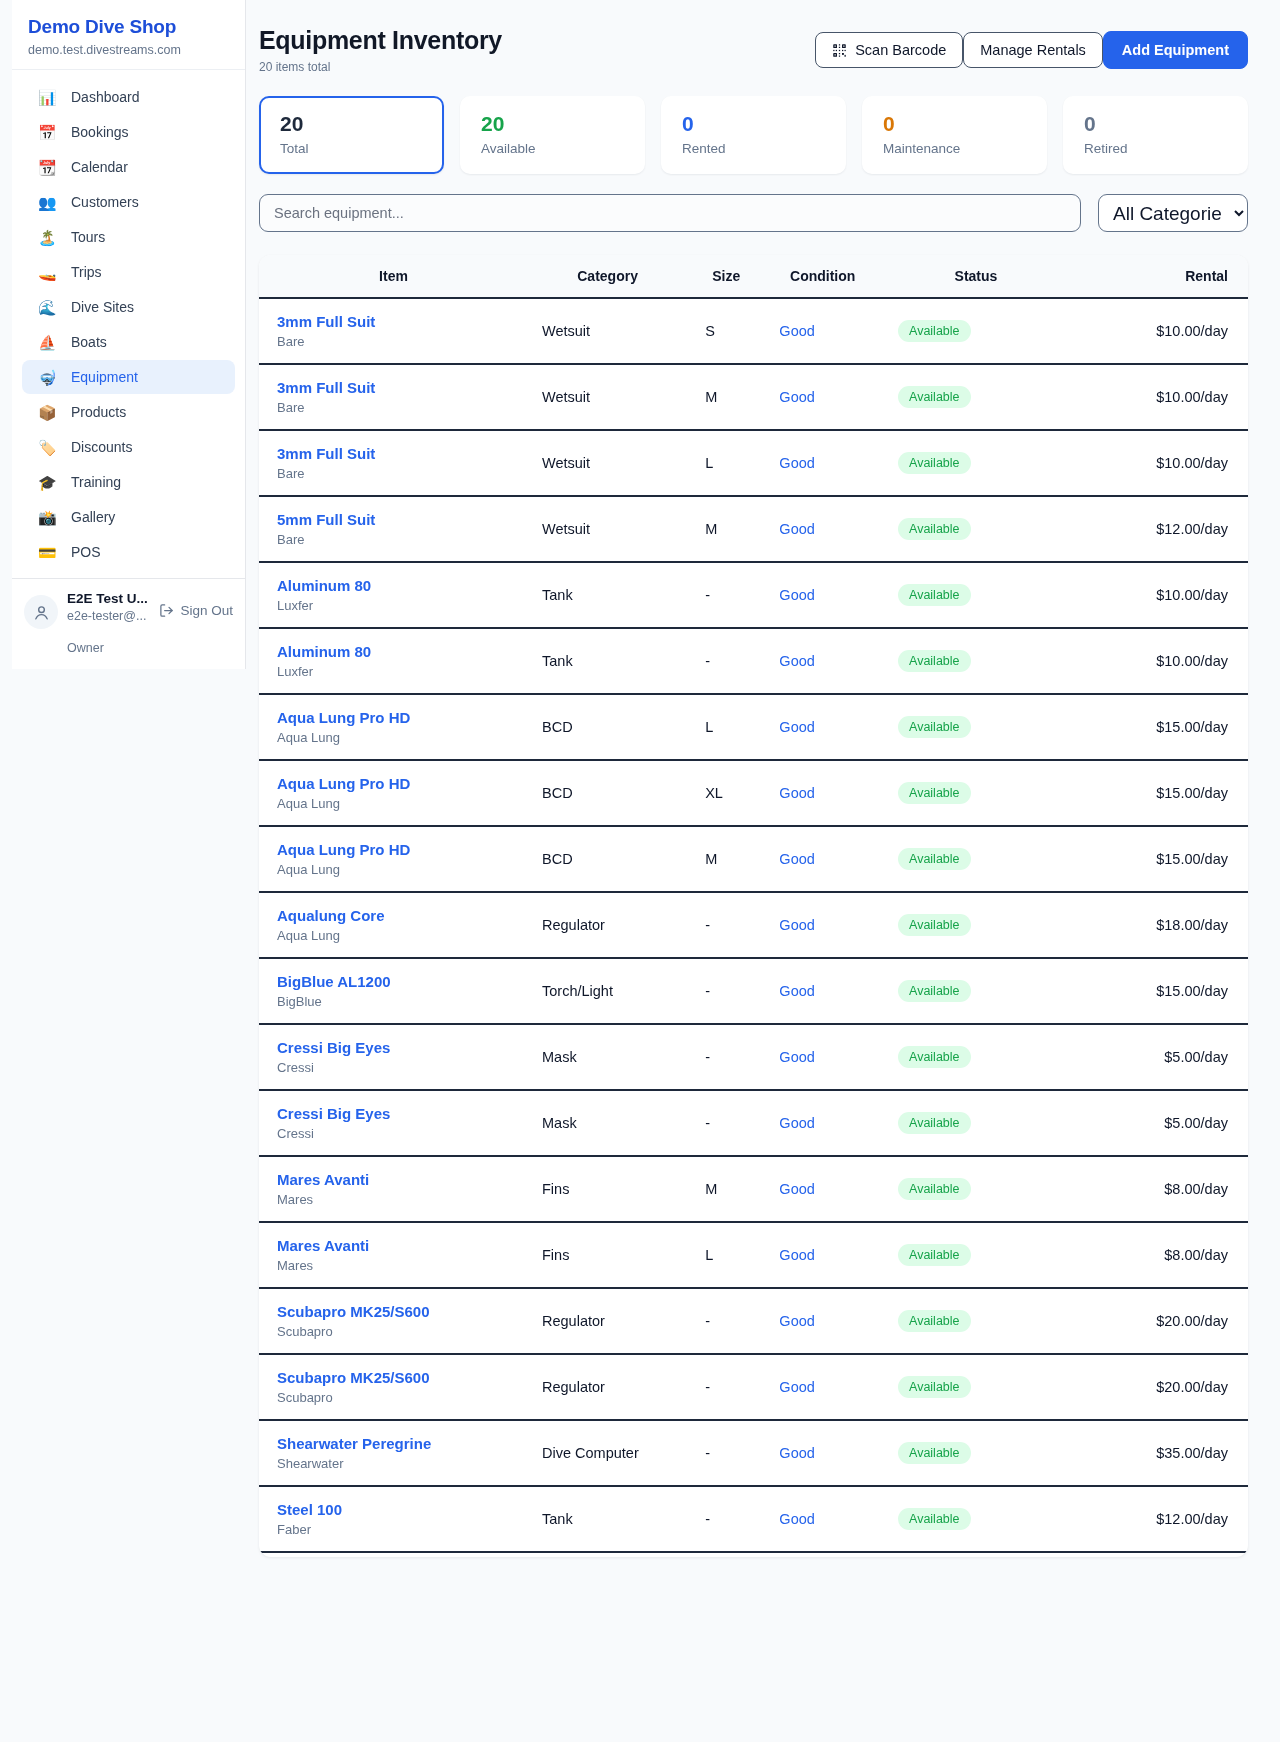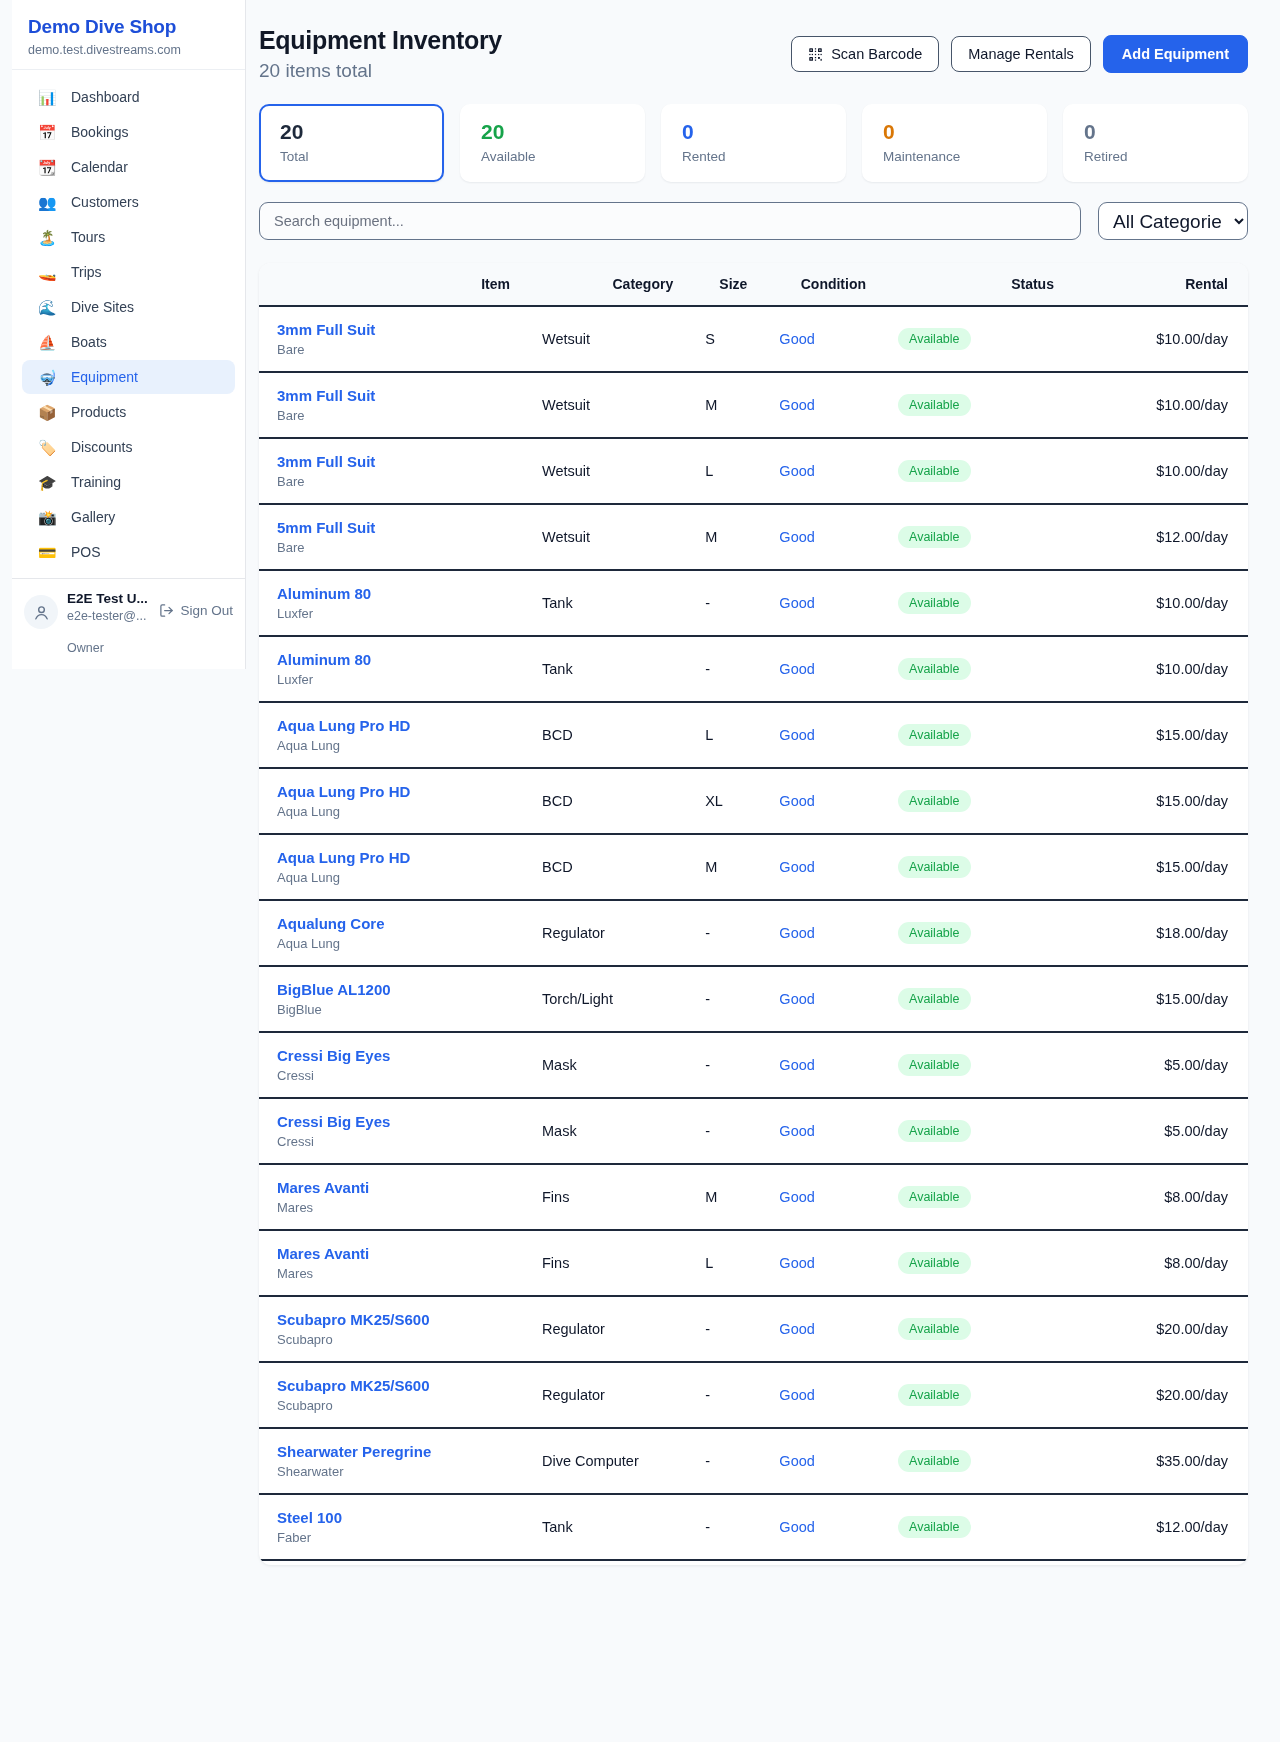--- a/index.html
+++ b/index.html
@@ -27,22 +27,22 @@
   .user-name { font-size:13.5px; font-weight:700; color:#0f172a; white-space:nowrap; }
   .user-email { font-size:12.5px; color:#64748b; margin-top:3px; white-space:nowrap; }
   .user-role { font-size:12.5px; color:#64748b; margin-top:18px; }
   .signout { margin-left:auto; display:flex; align-items:center; gap:6px; color:#64748b;
     font-size:13.5px; cursor:pointer; white-space:nowrap; margin-top:12px; }
 
   
   .main { margin-left:234px; padding:26px 32px 40px 25px; }
   .page-head { display:flex; align-items:center; justify-content:space-between; }
   .page-title { font-size:25px; font-weight:800; letter-spacing:-.3px; color:#111827; }
-  .page-sub { font-size:19px; color:#64748b; margin-top:5px; }
-  .head-actions { display:flex; gap:12px; align-items:center;margin-left:44px; }
+  .page-sub { font-size:12px; color:#64748b; margin-top:5px; }
+  .head-actions { display:flex; align-items:center;margin-left:44px; }
   .btn { border-radius:8px; font-size:14.5px; padding:9px 16px; cursor:pointer;
     display:flex; align-items:center; gap:8px; background:#fff;
     border:1px solid #475569; color:#0f172a; font-weight:500;
     font-family:inherit; }
   .btn-primary { background:#2563eb; border:1px solid #2563eb; color:#fff; font-weight:600;
     padding:10px 18px; }
 
   
   .stats { display:flex; gap:16px; margin-top:22px; }
   .stat-card { flex:1; background:#fff; border:2px solid transparent; border-radius:10px;
@@ -56,21 +56,21 @@
   .search-input { flex:1; height:38px; border:1px solid #64748b; border-radius:9px;
     padding:8px 14px; font-size:14.5px; background:#fbfcfd; color:#0f172a; font-family:inherit; }
   .search-input::placeholder { color:#6b7280; }
   .cat-select { width:150px; height:38px; border:1px solid #64748b; border-radius:9px;
     background:#fff; font-size:19px; padding:0 10px; color:#0f172a; font-family:inherit; }
 
   
   .table-card { margin-top:23px; background:#fff; border-radius:12px;
     box-shadow:0 1px 3px rgba(16,24,40,.08); overflow:hidden; padding-bottom:4px; }
   table { width:100%; border-collapse:collapse; }
-  thead th { background:#f8fafc; text-align:right; font-size:14px; font-weight:600;
+  thead th { background:#f8fafc; text-align:center; font-size:14px; font-weight:600;
     color:#0f172a; padding:13px 16px; border-bottom:2px solid #1e293b; }
   tbody td { padding:14px 16px; border-bottom:2px solid #1e293b; font-size:14.5px;
     vertical-align:middle; }
   th:first-child, td:first-child { padding-left:18px; }
   .col-rental { text-align:right; padding-right:20px; }
   .item-link { color:#2563eb; font-size:15px; font-weight:600; text-decoration:none; cursor:pointer; }
   .item-brand { color:#64748b; font-size:13px; margin-top:4px; }
   .cond-link { color:#2563eb; cursor:pointer; }
   .badge { display:inline-block; background:#dcfce7; color:#16a34a; font-size:12.5px;
     padding:4px 11px; border-radius:999px; }

